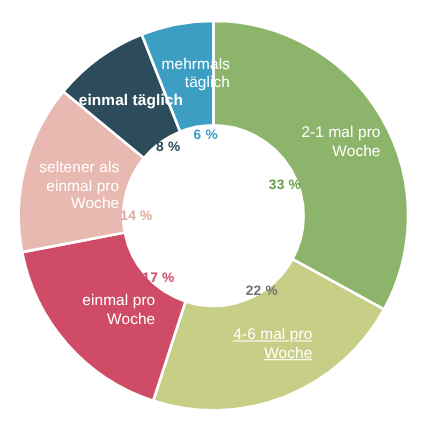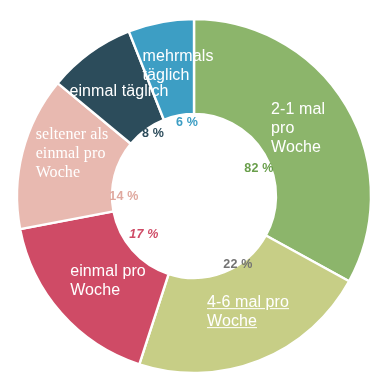--- a/index.html
+++ b/index.html
@@ -36,23 +36,23 @@
   .label-layer {
     position: absolute;
     left: 0;
     top: 0;
     width: 388px;
     height: 388px;
     pointer-events: none;
   }
   .cat-label {
     position: absolute;
-    text-align: left;
+    text-align: right;
     line-height: 1.18;
-    font-size: 16px;
+    font-size: 14px;
     letter-spacing: 0.1px;
     white-space: pre-line;
     transform: translate(-50%, -50%);
     color: #ffffff;
   }
   .pct-label {
     position: absolute;
     text-align: center;
     font-size: 12.5px;
     font-weight: bold;
@@ -71,31 +71,31 @@
       <path d="M 349.1062823677638 281.27040031600365 A 177 177 0 0 1 139.3039919956343 364.33700338424217 L 168.6606064612543 273.9866343362026 A 82 82 0 0 0 265.8571477635968 235.50380127634065 Z" fill="#C7CE86" class="slice-path"></path>
       <path d="M 139.3039919956343 364.33700338424217 A 177 177 0 0 1 20.135156621022105 229.16649268167325 L 113.45244544024753 211.3652677960294 A 82 82 0 0 0 168.6606064612543 273.9866343362026 Z" fill="#CF4B66" class="slice-path"></path>
       <path d="M 20.135156621022105 229.16649268167325 A 177 177 0 0 1 57.61915602868535 83.17595381448187 L 130.8179140923853 143.73123284060742 A 82 82 0 0 0 113.45244544024753 211.3652677960294 Z" fill="#E8B9B0" class="slice-path"></path>
       <path d="M 57.61915602868535 83.17595381448187 A 177 177 0 0 1 128.84195417481217 31.429561997779444 L 163.8137866798565 119.75832815716335 A 82 82 0 0 0 130.8179140923853 143.73123284060742 Z" fill="#2C4C5B" class="slice-path"></path>
       <path d="M 128.84195417481217 31.429561997779444 A 177 177 0 0 1 194.0000000000001 19 L 194.00000000000006 114 A 82 82 0 0 0 163.8137866798565 119.75832815716335 Z" fill="#3D9EC4" class="slice-path"></path>
     </svg>
 
   <div class="label-layer">
       <div class="cat-label" style="left: 310px; top: 128px; color: rgb(255, 255, 255);">2-1 mal pro
 Woche</div>
-      <div class="pct-label" style="left: 259px; top: 168px; color: rgb(106, 159, 76);">82 %</div>
+      <div class="pct-label" style="left: 259px; top: 168px; color: rgb(106, 159, 76);">33 %</div>
       <div class="cat-label" style="left: 248px; top: 312px; color: rgb(255, 255, 255); text-decoration: underline;">4-6 mal pro
 Woche</div>
       <div class="pct-label" style="left: 238px; top: 264px; color: #737373;">22 %</div>
       <div class="cat-label" style="left: 108px; top: 281px; color: rgb(255, 255, 255);">einmal pro
 Woche</div>
-      <div class="pct-label" style="left: 144px; top: 234px; color: rgb(207, 75, 102); font-style: italic;">17 %</div>
-      <div class="cat-label" style="left: 72px; top: 153px; color: rgb(255, 255, 255); font-family: Liberation Serif, serif;">seltener als
+      <div class="pct-label" style="left: 144px; top: 252px; color: rgb(207, 75, 102);">17 %</div>
+      <div class="cat-label" style="left: 72px; top: 168px; color: rgb(255, 255, 255);">seltener als
 einmal pro
 Woche</div>
       <div class="pct-label" style="left: 124px; top: 176px; color: rgb(224, 169, 159); margin-top: 20px;">14 %</div>
-      <div class="cat-label" style="left: 119px; top: 91px; color: rgb(255, 255, 255);">einmal täglich</div>
+      <div class="cat-label" style="left: 119px; top: 91px; color: rgb(255, 255, 255); font-weight: bold;">einmal täglich</div>
       <div class="pct-label" style="left: 153px; top: 133px; color: rgb(44, 76, 91);">8 %</div>
       <div class="cat-label" style="left: 178px; top: 66px; color: rgb(255, 255, 255);">mehrmals
 täglich</div>
       <div class="pct-label" style="left: 187px; top: 122px; color: rgb(61, 158, 196);">6 %</div>
     </div>
 
 </div>
 
 </body></html>

